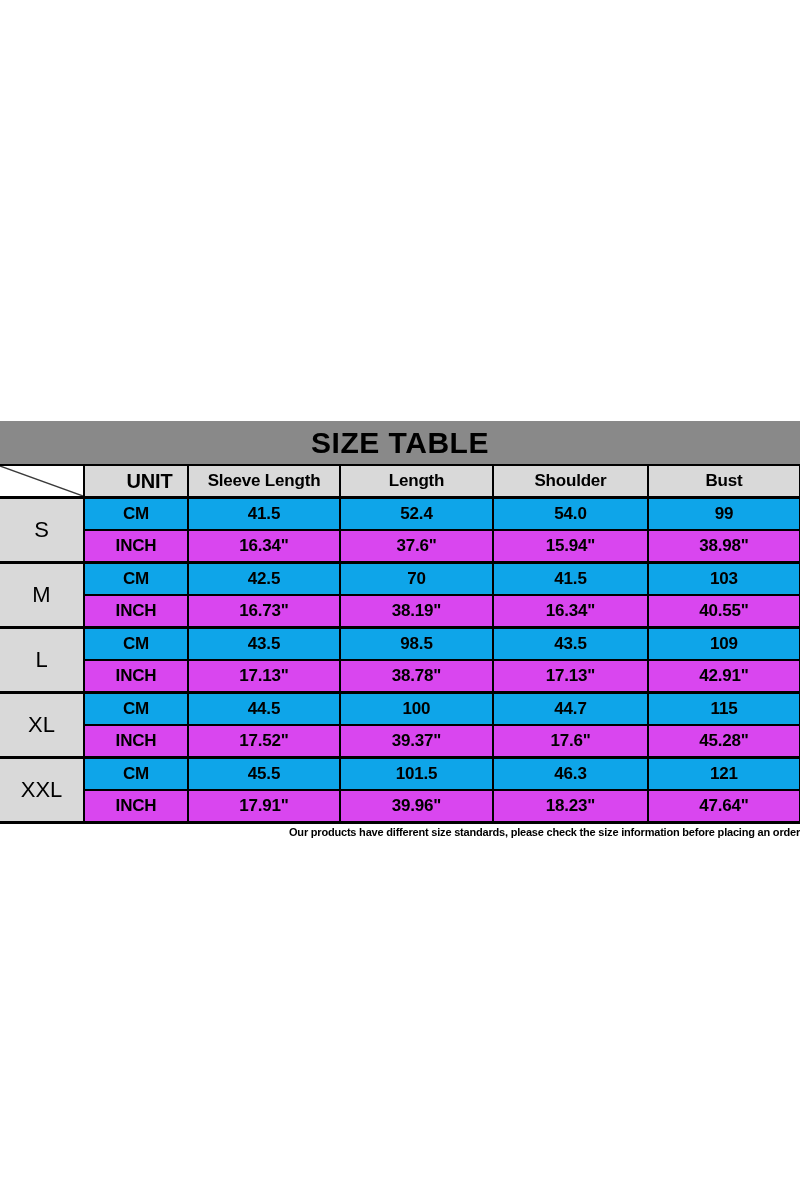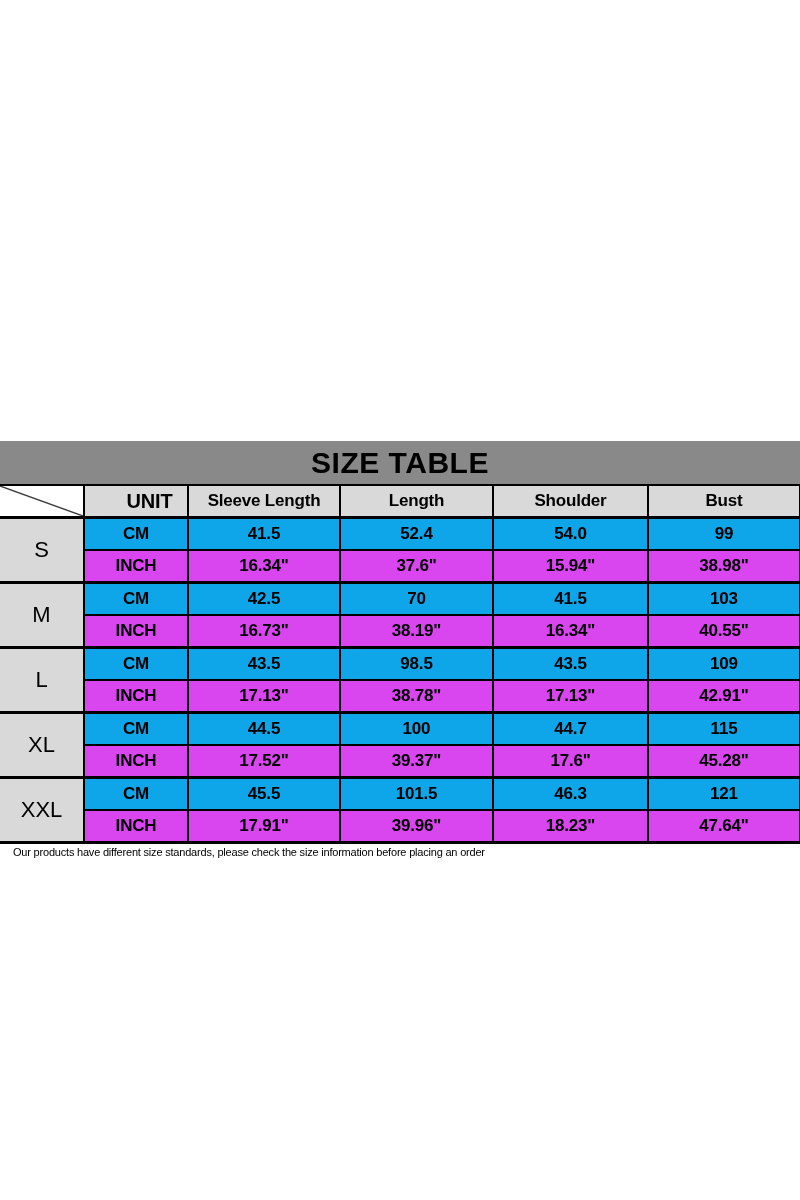--- a/index.html
+++ b/index.html
@@ -13,21 +13,20 @@
     width: 800px;
     height: 1200px;
     background: #ffffff;
     overflow: hidden;
   }
   .chart-wrap {
     position: absolute;
     top: 421px;
     left: 0;
     width: 800px;
-    margin-top: 20px;
   }
   .title-band {
     width: 800px;
     height: 43px;
     background: #898989;
     display: flex;
     align-items: center;
     justify-content: center;
   }
   .title-band span {
@@ -90,24 +89,25 @@
     background: #d9d9d9;
   }
   .size-table tr.row-inch td {
     background: #d946ef;
     border-bottom: 3px solid #000000;
   }
   .footnote {
     margin-top: 2px;
     padding-left: 13px;
     font-size: 11px;
-    font-weight: 400;
+    font-weight: 700;
     color: #000000;
     letter-spacing: -0.2px;
     white-space: nowrap;
+    text-align: right;
   }
 </style>
 </head>
 <body>
 
 <div class="sheet">
   <div class="chart-wrap">
 
     <div class="title-band">
       <span>SIZE TABLE</span>

